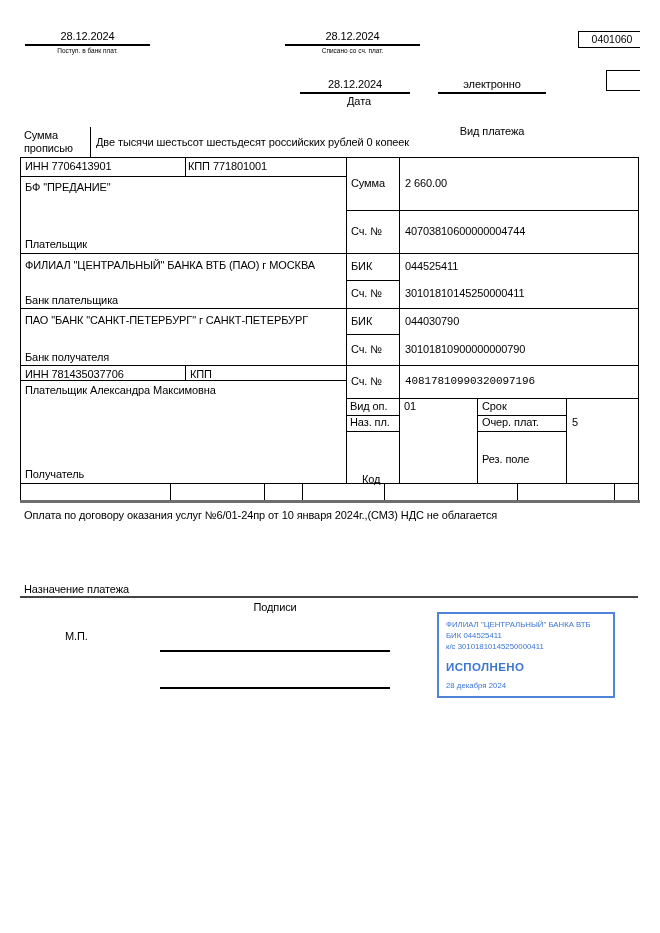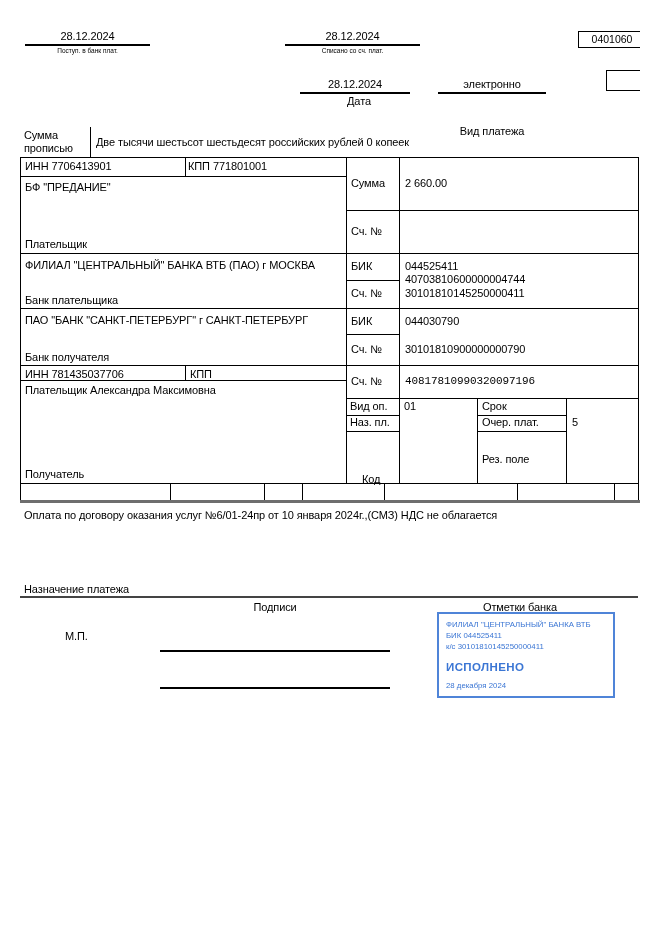--- a/index.html
+++ b/index.html
@@ -57,21 +57,21 @@
   <div class="t" style="left:188px;top:160px;">КПП 771801001</div>
   <div class="ln" style="left:185px;top:157px;width:1px;height:19px;"></div>
   <div class="ln" style="left:20px;top:176px;width:326px;height:1px;"></div>
 
   <div class="t" style="left:25px;top:181px;">БФ "ПРЕДАНИЕ"</div>
   <div class="t" style="left:25px;top:238px;">Плательщик</div>
   <div class="t" style="left:351px;top:177px;">Сумма</div>
   <div class="t" style="left:405px;top:177px;">2 660.00</div>
   <div class="ln" style="left:346px;top:210px;width:292px;height:1px;"></div>
   <div class="t" style="left:351px;top:225px;">Сч. №</div>
-  <div class="t" style="left:405px;top:225px;margin-top:48px;">40703810600000004744</div>
+  <div class="t" style="left:405px;top:225px;">40703810600000004744</div>
   <div class="ln" style="left:20px;top:253px;width:618px;height:1px;"></div>
 
   <div class="t" style="left:25px;top:259px;">ФИЛИАЛ "ЦЕНТРАЛЬНЫЙ" БАНКА ВТБ (ПАО) г МОСКВА</div>
   <div class="t" style="left:25px;top:294px;">Банк плательщика</div>
   <div class="t" style="left:351px;top:260px;">БИК</div>
   <div class="t" style="left:405px;top:260px;">044525411</div>
   <div class="ln" style="left:346px;top:280px;width:53px;height:1px;"></div>
   <div class="t" style="left:351px;top:287px;">Сч. №</div>
   <div class="t" style="left:405px;top:287px;">30101810145250000411</div>
   <div class="ln" style="left:20px;top:308px;width:618px;height:1px;"></div>
@@ -120,21 +120,20 @@
   <div class="ln" style="left:517px;top:483px;width:1px;height:17px;"></div>
   <div class="ln" style="left:614px;top:483px;width:1px;height:17px;"></div>
   <div class="ln" style="left:638px;top:483px;width:1px;height:17px;"></div>
   <div class="lng" style="left:20px;top:500px;width:622px;height:3px;"></div>
 
   <div class="t" style="left:24px;top:509px;">Оплата по договору оказания услуг №6/01-24пр от 10 января 2024г.,(СМЗ) НДС не облагается</div>
   <div class="t" style="left:24px;top:583px;">Назначение платежа</div>
   <div class="lng" style="left:20px;top:596px;width:618px;height:2px;background:#444;"></div>
 
   <div class="t ctr" style="left:160px;top:601px;width:230px;">Подписи</div>
-  <div class="t ctr" style="left:420px;top:601px;width:200px;">Отметки банка</div>
   <div class="t" style="left:65px;top:630px;">М.П.</div>
   <div class="ln" style="left:160px;top:650px;width:230px;height:1.5px;"></div>
   <div class="ln" style="left:160px;top:687px;width:230px;height:1.5px;"></div>
 
   <div class="stamp">
     <div class="sl">ФИЛИАЛ "ЦЕНТРАЛЬНЫЙ" БАНКА ВТБ</div>
     <div class="sl">БИК 044525411</div>
     <div class="sl">к/с 30101810145250000411</div>
     <div class="st">ИСПОЛНЕНО</div>
     <div class="sd">28 декабря 2024</div>

